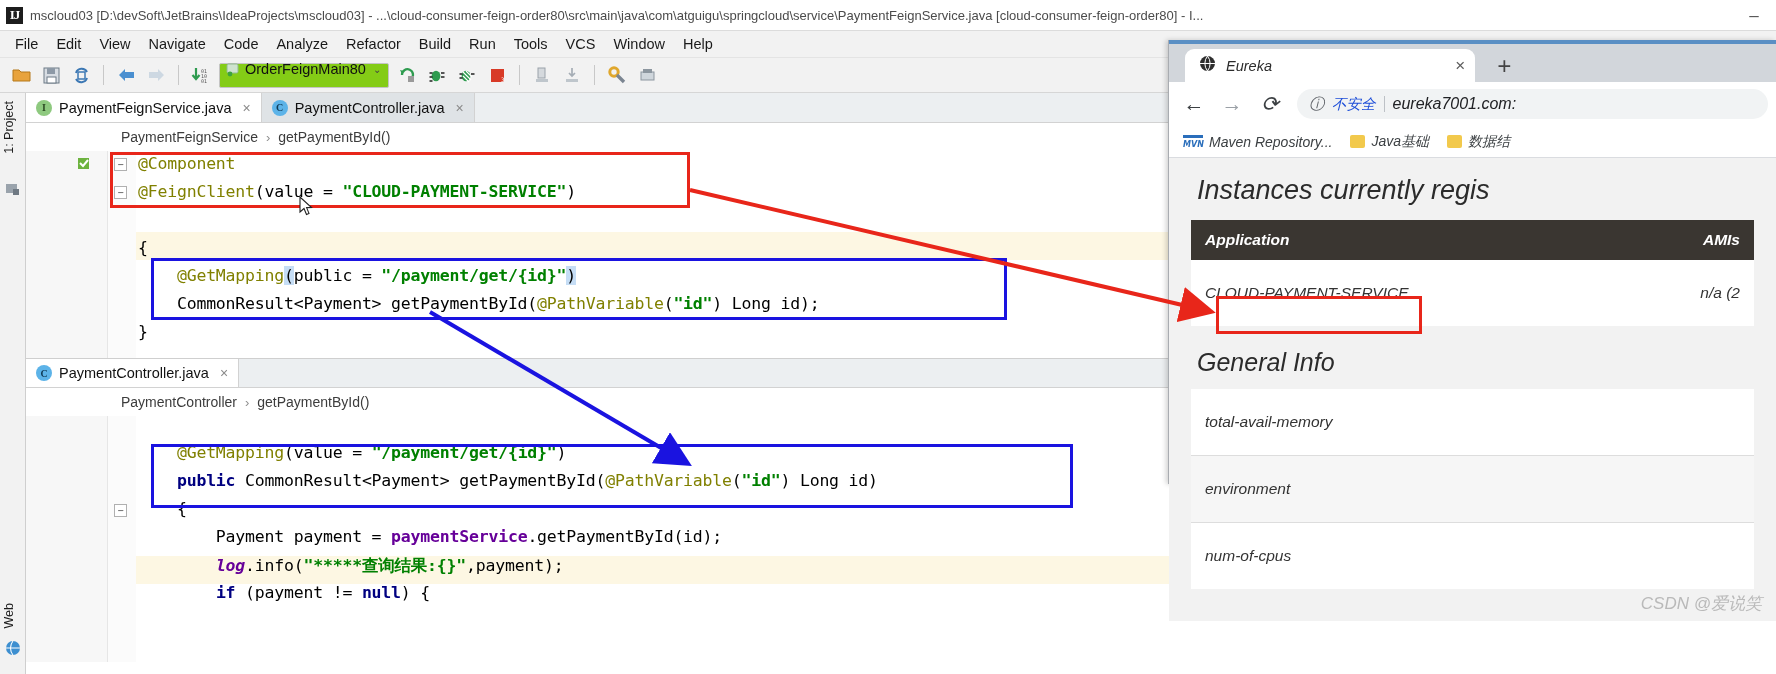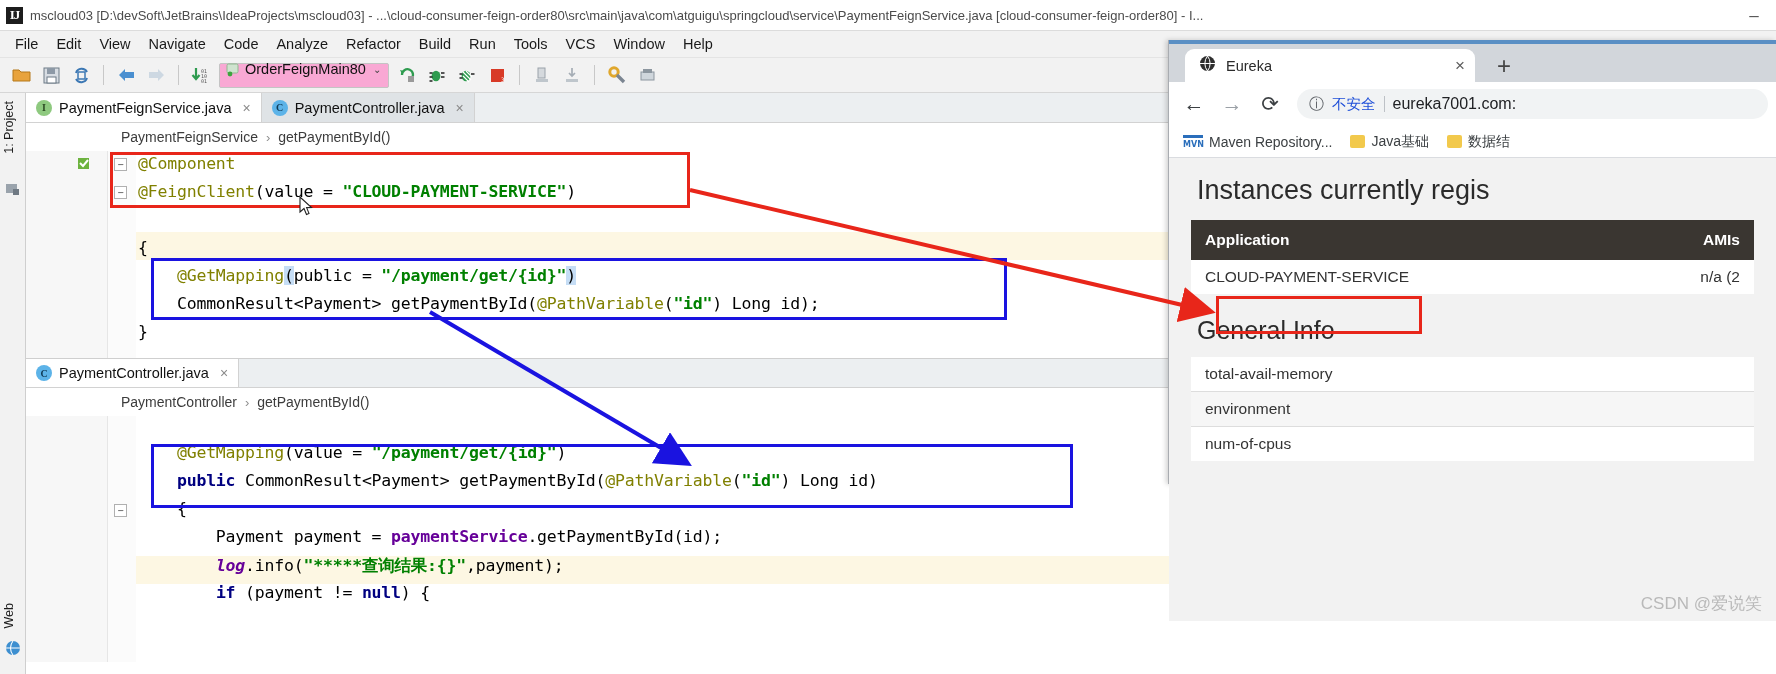--- a/index.html
+++ b/index.html
@@ -47,21 +47,21 @@
 
   .toolbar {
     position:absolute; left:0; top:58px; width:1776px; height:35px;
     background:#f2f2f2; display:flex; align-items:center; padding-left:6px;
     border-bottom:1px solid #d6d6d6;
   }
   .tb-btn { width:30px; height:28px; display:flex; align-items:center; justify-content:center; }
   .tb-sep { width:1px; height:20px; background:#c8c8c8; margin:0 7px; }
   .runconf {
     display:flex; align-items:center; gap:5px; height:25px; padding:0 7px 12px 5px;
-    border:1px solid #c4c4c4; background:#f9a8d4; border-radius:2px; margin:0 3px;
+    border:1px solid #c4c4c4; background:#84cc16; border-radius:2px; margin:0 3px;
   }
   .runconf .rc-label { font-size:14.5px; color:#111; white-space:nowrap; }
   .rc-caret { font-size:10px; color:#444; margin-left:2px;}
 
   
   .leftstrip {
     position:absolute; left:0; top:93px; width:26px; height:581px;
     background:#f2f2f2; border-right:1px solid #cfcfcf;
   }
   .vtext {
@@ -128,21 +128,21 @@
   .box-red  { position:absolute; border:3px solid #e8261a; pointer-events:none; }
   .box-blue { position:absolute; border:3px solid #1a13e0; pointer-events:none; }
 
   .anno-svg { position:absolute; left:0; top:0; width:1776px; height:674px; pointer-events:none; }
 
   .cursor-arrow { position:absolute; width:14px; height:20px; }
 
   
   #browser {
     position:absolute; left:1168px; top:40px; width:608px; height:444px;
-    background:#d9dce1; border-left:1px solid #a9acb1; box-shadow:-2px 0 5px rgba(0,0,0,.18);
+    background:#d9dce1; border-left:1px solid #a9acb1; box-shadow:-2px 0 5px rgba(0,0,0,.18);font-style:italic;
   }
   .br-top { height:4px; background:#5a8fc4; }
   .br-tabstrip { height:38px; background:#d2d6db; display:flex; align-items:flex-end; padding-left:16px; }
   .br-tab {
     width:290px; height:33px; background:#fff; border-radius:9px 9px 0 0;
     display:flex; align-items:center; padding:0 10px 0 14px; gap:10px;
   }
   .br-tab-title { font-size:14.5px; color:#2b2b2b; flex:1 1 auto; white-space:nowrap; overflow:hidden; }
   .br-tab-close { font-size:17px; color:#5c5c5c; }
   .br-newtab { font-size:24px; color:#444; margin-left:22px; margin-bottom:2px; font-weight:300; }
@@ -164,21 +164,21 @@
             color:#2a6ebb; font-size:8px; font-weight:bold; text-align:center; line-height:13px;
             font-family:"DejaVu Sans", sans-serif; }
 
   .br-content { background:#f2f2f2; height:463px; padding:0 22px; overflow:hidden; position:relative; }
   .eur-h1 { font-size:27px; color:#2b2b2b; font-weight:400; padding:17px 0 14px 6px; white-space:nowrap;
             font-family:"Liberation Sans", sans-serif; }
   .eur-table { width:100%; border-collapse:collapse; background:#fff; }
   .eur-thead-row { background:#3a3631; }
   .eur-th { color:#fff; font-size:15.5px; font-weight:bold; padding:11px 14px; text-align:left; white-space:nowrap; }
   .eur-th.right { text-align:right; }
-  .eur-td { font-size:15.5px; color:#333; padding:8px 14px; background:#fff; white-space:nowrap; }
+  .eur-td { font-size:15.5px; color:#333; padding:24px 14px; background:#fff; white-space:nowrap; }
   .eur-td.right { text-align:right; }
   .eur-td.alt { background:#f6f6f6; }
   .eur-row-div { border-bottom:1px solid #dddddd; }
   .eur-h2 { font-size:25px; color:#2b2b2b; font-weight:400; padding:22px 0 12px 6px; white-space:nowrap; }
 
   .watermark {
     position:absolute; right:14px; bottom:6px; font-size:17px; color:#b9b9b9;
     font-family:"Liberation Sans", sans-serif; white-space:nowrap;
   }
 </style>

